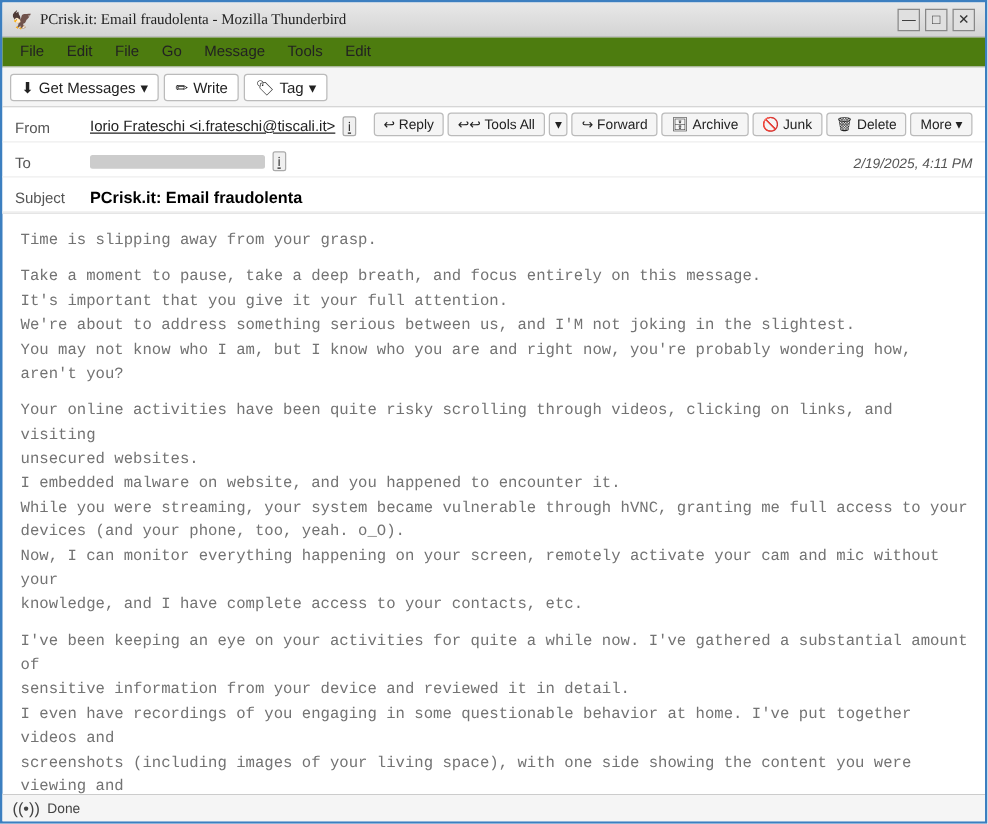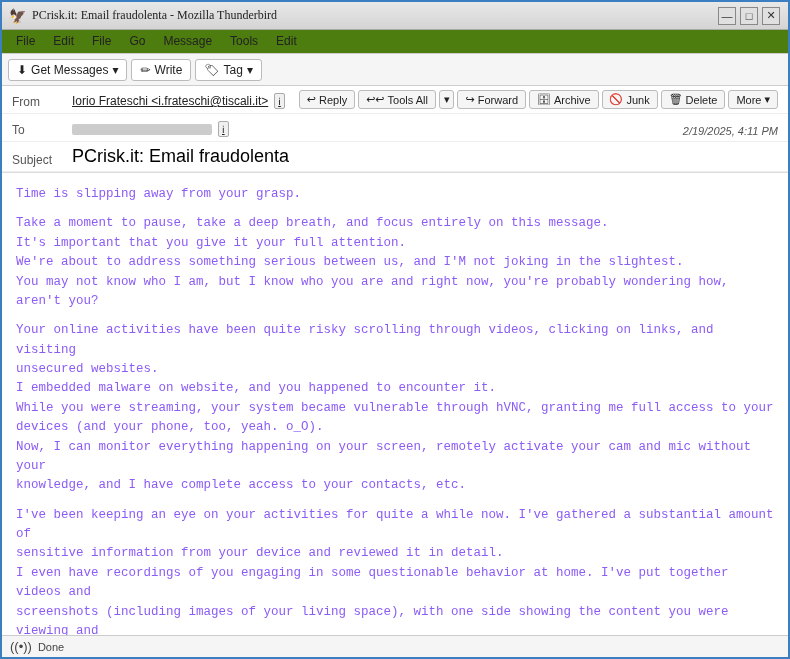--- a/index.html
+++ b/index.html
@@ -161,31 +161,31 @@
       color: #222;
     }
     .timestamp {
       font-size: 11px;
       color: #555;
       white-space: nowrap;
       margin-left: 8px;
       font-style: italic;
     }
     .subject-label {
-      font-weight: normal;
-      font-size: 18px;
+      font-weight: bold;
+      font-size: 13px;
     }
     .email-body {
       flex: 1;
       overflow-y: auto;
       padding: 12px 14px;
       background: #fff;
       font-size: 12.5px;
       line-height: 1.55;
-      color: #8b5cf6;
+      color: #737373;
       font-family: 'Courier New', monospace;
     }
     .email-body p {
       margin-bottom: 10px;
     }
     .status-bar {
       height: 22px;
       background: #f5f5f5;
       border-top: 1px solid #ccc;
       display: flex;

